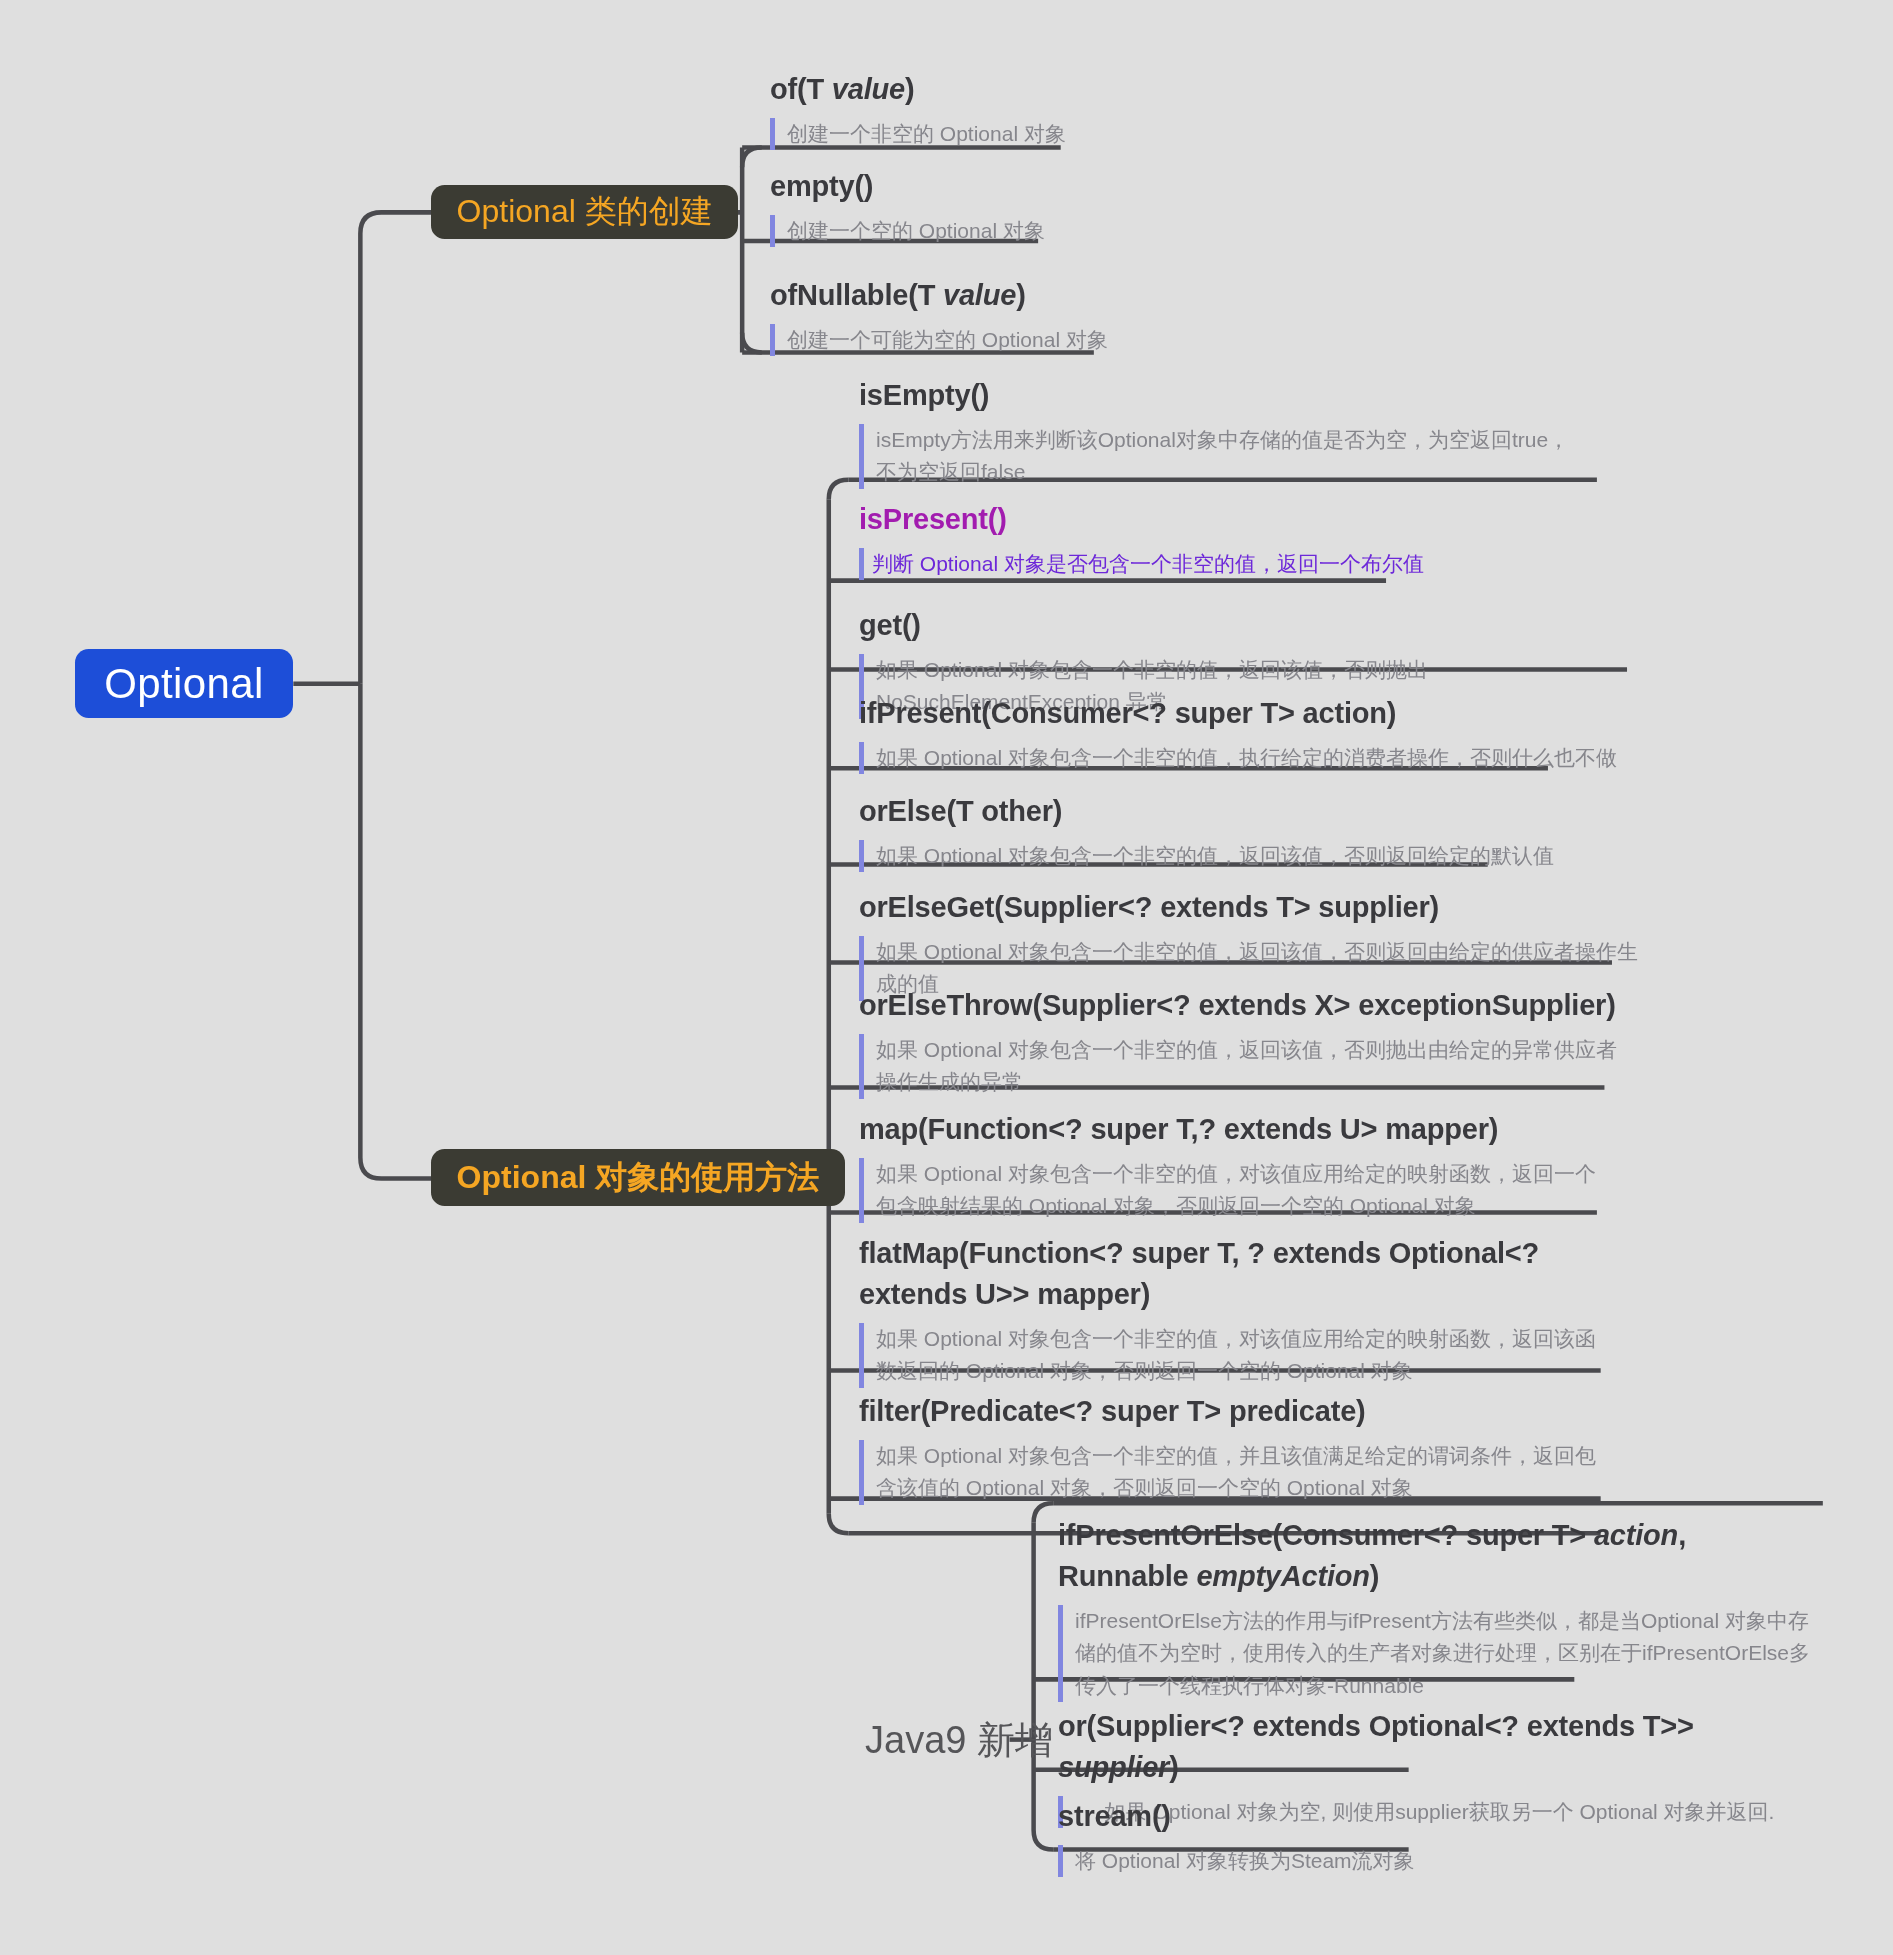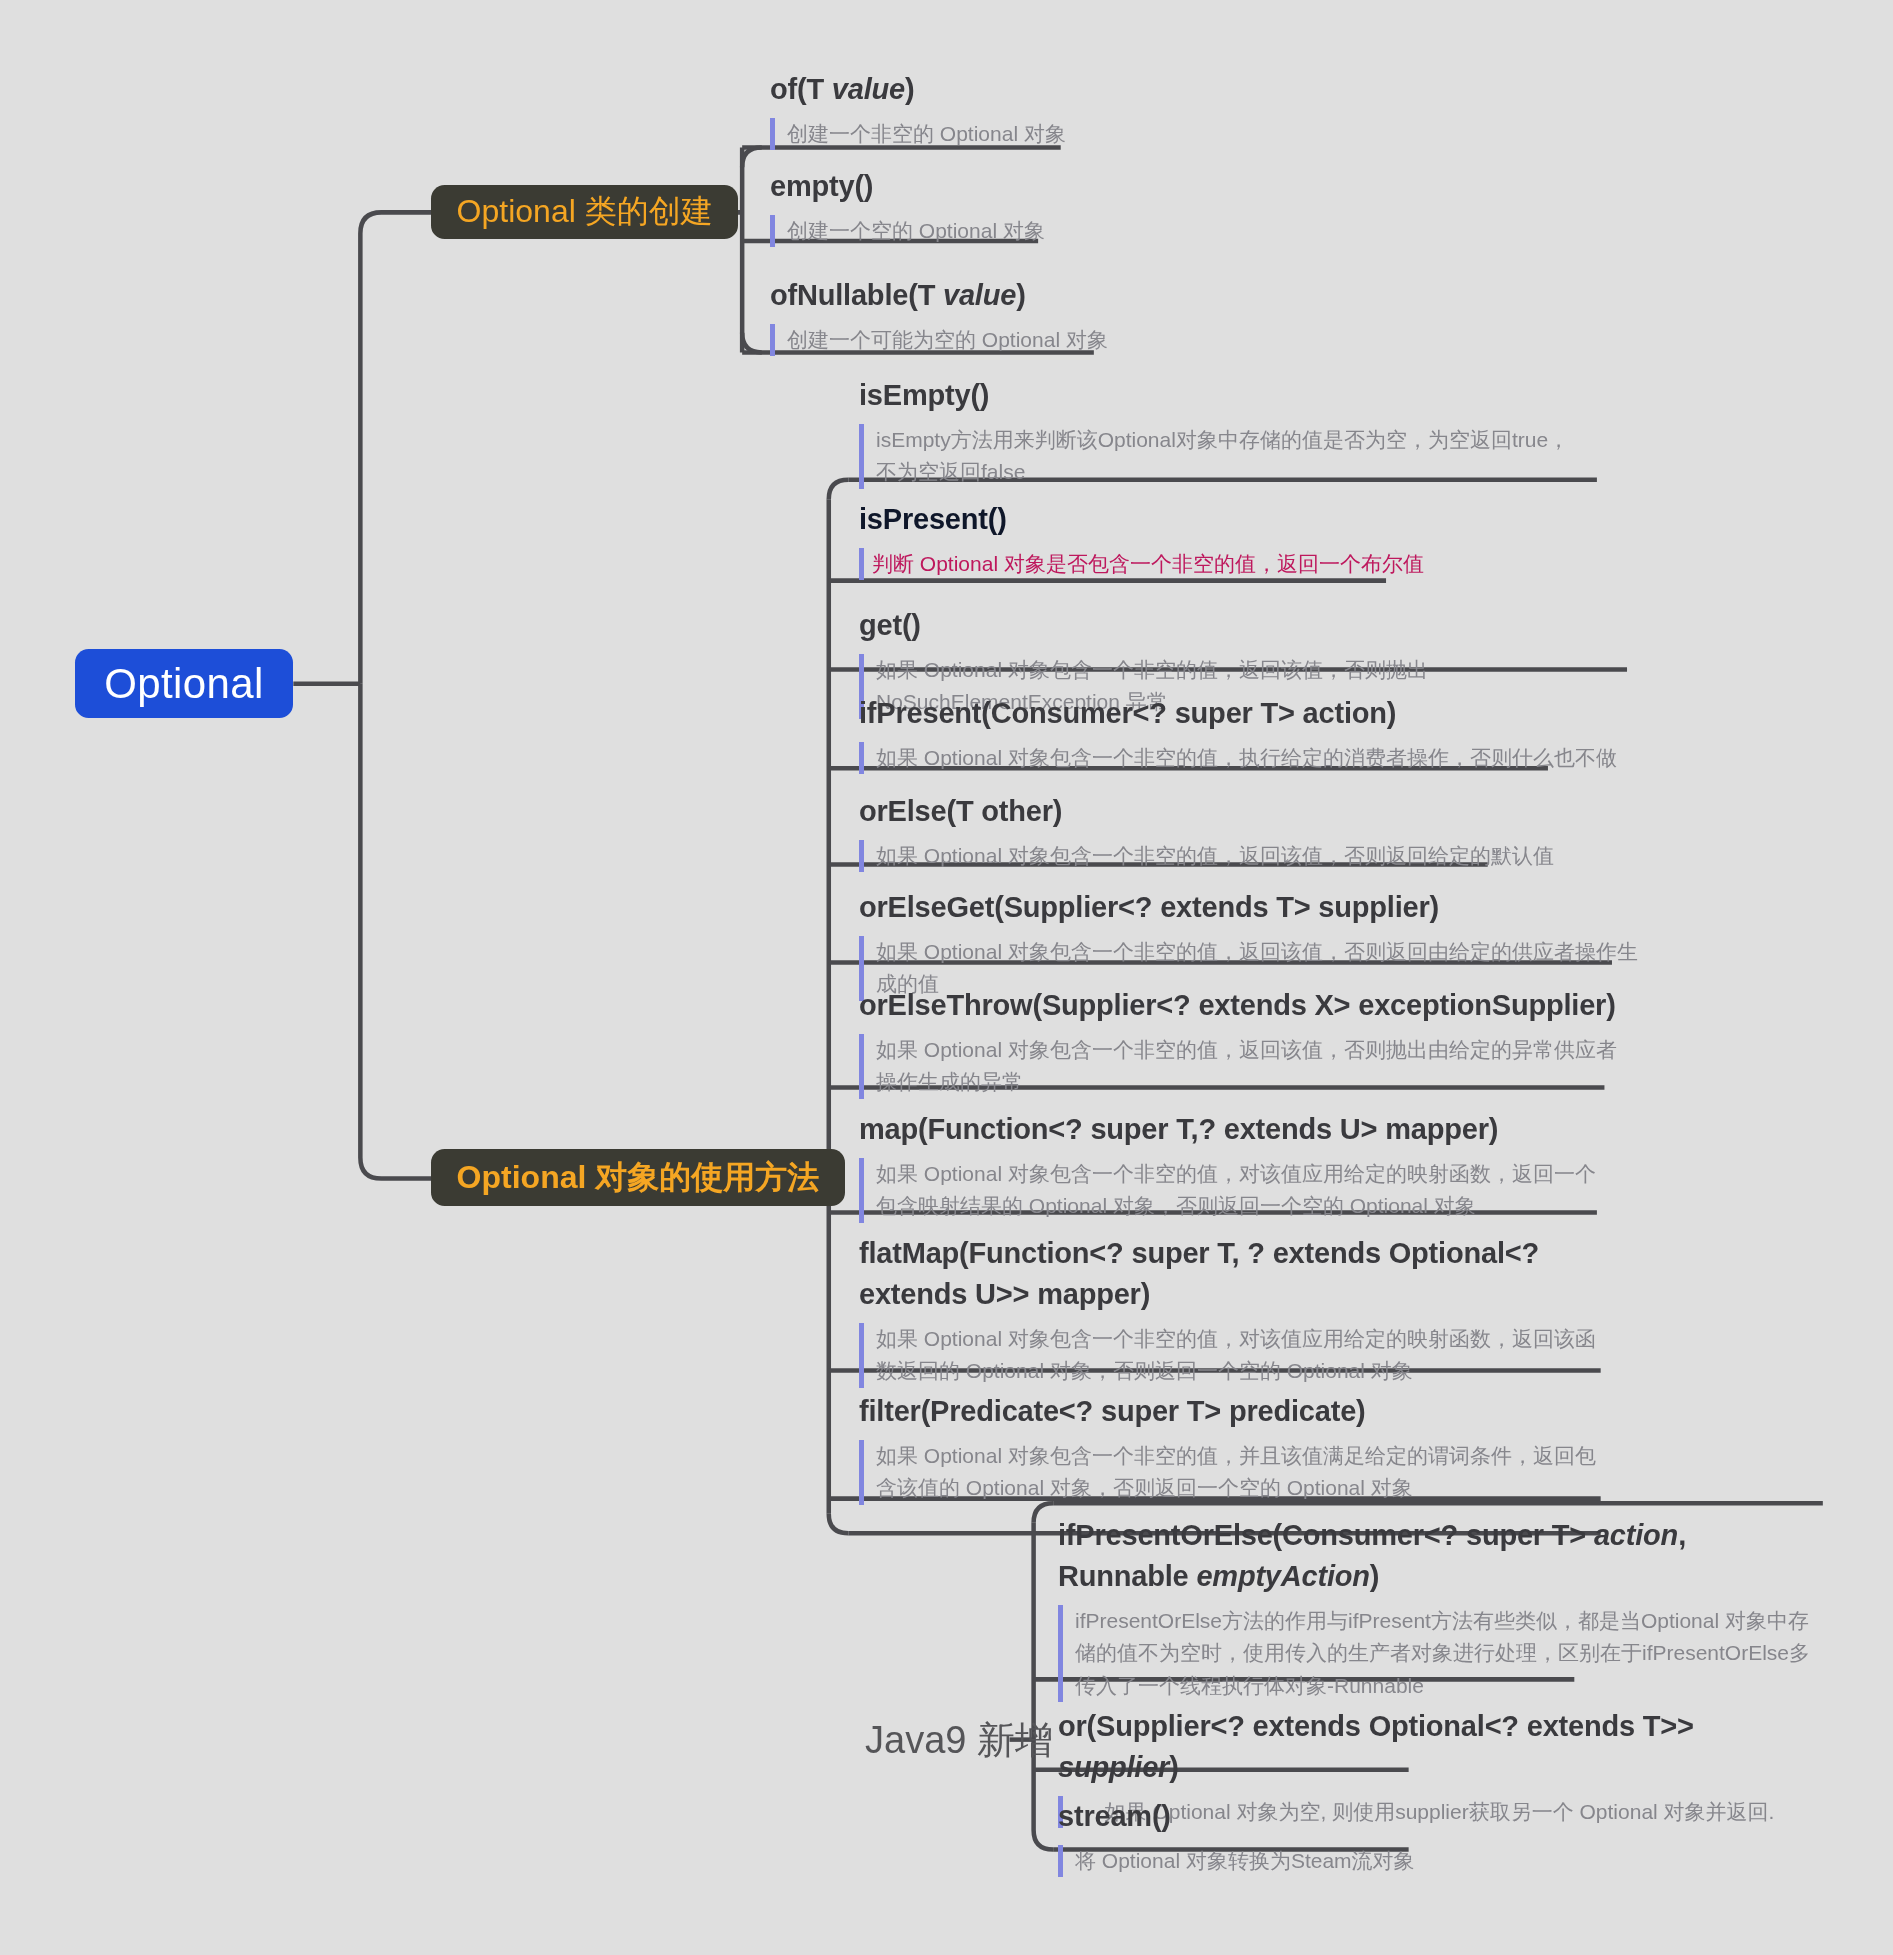--- a/index.html
+++ b/index.html
@@ -159,22 +159,22 @@
   <div class="node branch-node bold" style="left: 431px; top: 1149px; height: 57px; background: rgb(59, 59, 51); color: rgb(245, 166, 35);">
     <span>Optional 对象的使用方法</span>
   </div>
 
   <div class="topic" style="left:859px;top:375px;width:723px;">
     <div class="topic-title" style="color: rgb(58, 58, 62);">isEmpty()</div>
     <div class="topic-desc" style="color: rgb(134, 134, 140); border-left-color: rgb(129, 134, 224);">isEmpty方法用来判断该Optional对象中存储的值是否为空，为空返回true，不为空返回false</div>
   </div>
 
   <div class="topic" style="left:859px;top:499px;width:753px;">
-    <div class="topic-title" style="color: #0f172a;">isPresent()</div>
-    <div class="topic-desc" style="color: #be185d; border-left-color: rgb(129, 134, 224); padding-left: 8px;">判断 Optional 对象是否包含一个非空的值，返回一个布尔值</div>
+    <div class="topic-title" style="color: #a21caf;">isPresent()</div>
+    <div class="topic-desc" style="color: #6d28d9; border-left-color: rgb(129, 134, 224); padding-left: 8px;">判断 Optional 对象是否包含一个非空的值，返回一个布尔值</div>
   </div>
 
   <div class="topic" style="left:859px;top:597px;width:783px;margin-top:8px;">
     <div class="topic-title" style="color: rgb(58, 58, 62);">get()</div>
     <div class="topic-desc" style="color: rgb(134, 134, 140); border-left-color: rgb(129, 134, 224);">如果 Optional 对象包含一个非空的值，返回该值，否则抛出NoSuchElementException 异常</div>
   </div>
 
   <div class="topic" style="left:859px;top:693px;width:783px;">
     <div class="topic-title" style="color: rgb(58, 58, 62);">ifPresent(Consumer&lt;? super T&gt; action)</div>
     <div class="topic-desc" style="color: rgb(134, 134, 140); border-left-color: rgb(129, 134, 224);">如果 Optional 对象包含一个非空的值，执行给定的消费者操作，否则什么也不做</div>

